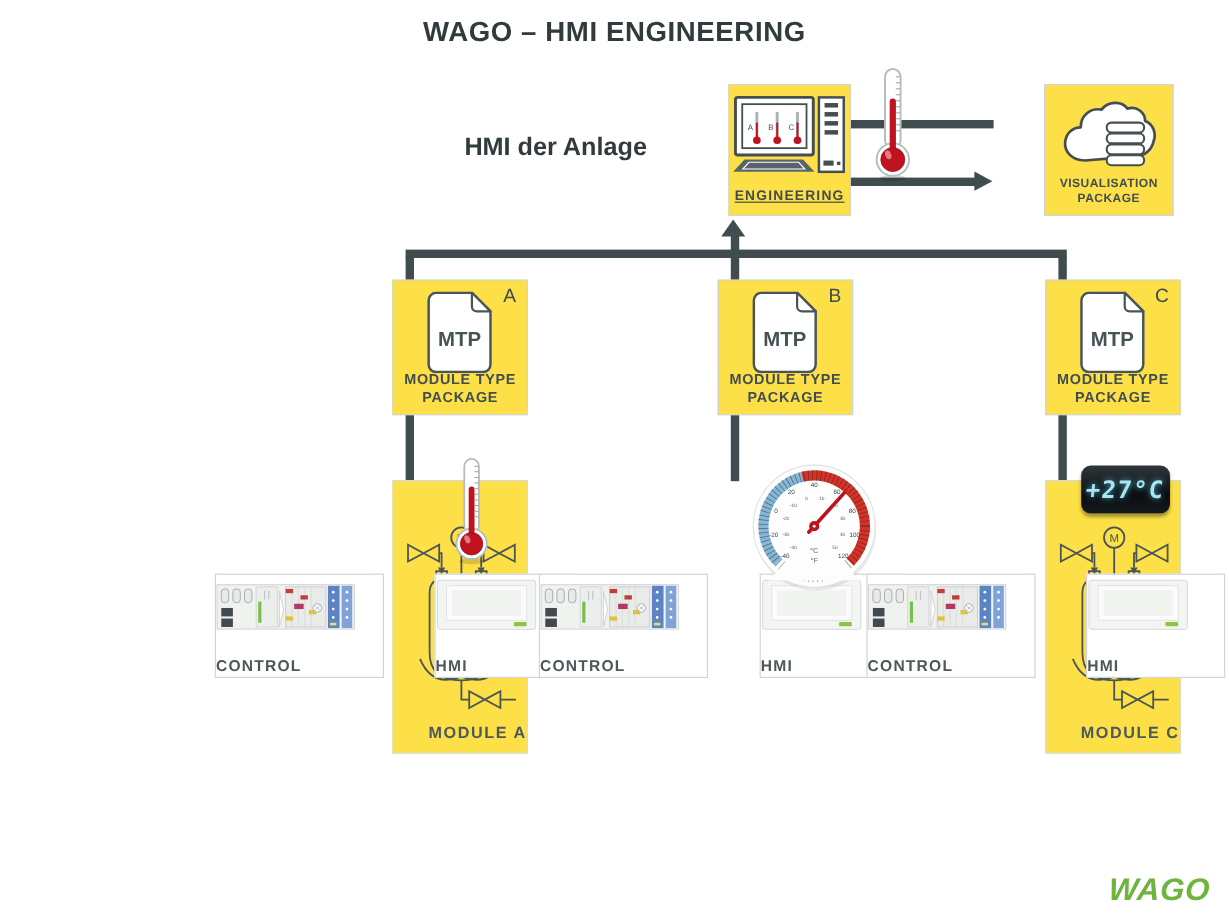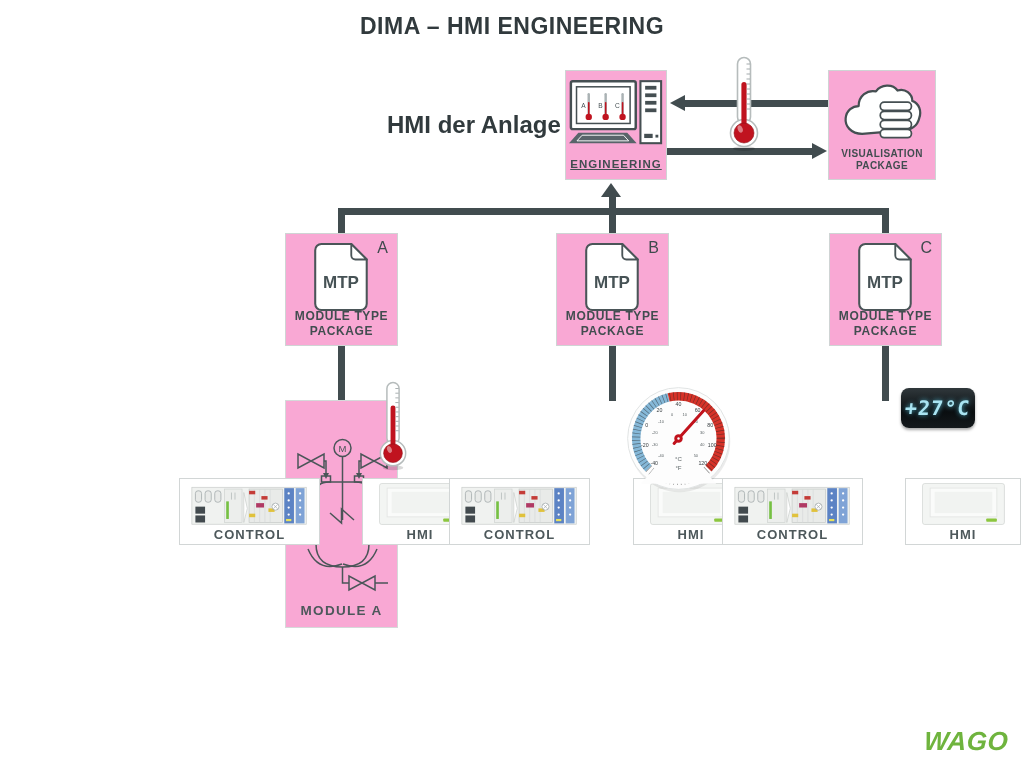--- a/index.html
+++ b/index.html
@@ -1,46 +1,46 @@
 <!DOCTYPE html>
 <html><head>
 <meta charset="utf-8">
 <style>
   html,body{margin:0;padding:0;background:#fff;}
   .canvas{position:relative;width:1024px;height:768px;background:#fff;overflow:hidden;
           font-family:"Liberation Sans",sans-serif;color:#3a4447;}
   svg text{font-family:"Liberation Sans",sans-serif;}
   .title{position:absolute;top:13px;left:0;width:100%;text-align:center;
          font-size:23px;font-weight:bold;letter-spacing:.5px;color:#313a3d;}
-  .subtitle{position:absolute;left:387px;top:111px;font-size:24px;font-weight:bold;color:#313a3d;}
-  .obox{position:absolute;background:#f9a8d4;border:1px solid #cfd4d4;box-sizing:border-box;text-align:center;}
+  .subtitle{position:absolute;left:387px;top:111px;font-size:21px;font-weight:bold;color:#313a3d;}
+  .obox{position:absolute;background:#fde047;border:1px solid #cfd4d4;box-sizing:border-box;text-align:center;margin-left:42px;}
   .bar{position:absolute;background:#414c4f;z-index:1;}
   .head-left{position:absolute;width:0;height:0;border-top:8.5px solid transparent;
              border-bottom:8.5px solid transparent;border-right:15px solid #414c4f;z-index:1;}
   .head-right{position:absolute;width:0;height:0;border-top:8.5px solid transparent;
               border-bottom:8.5px solid transparent;border-left:15px solid #414c4f;z-index:1;}
   .head-up{position:absolute;width:0;height:0;border-left:10.5px solid transparent;
            border-right:10.5px solid transparent;border-bottom:14px solid #414c4f;z-index:1;}
   .eng-box{left:565px;top:70px;width:102px;height:110px;z-index:2;}
   .eng-label{position:absolute;bottom:9px;width:100%;font-size:11.5px;font-weight:bold;
              letter-spacing:1px;color:#424d50;text-decoration:underline;}
   .db-box{left:828px;top:70px;width:108px;height:110px;z-index:2;}
   .db-label{position:absolute;bottom:7px;width:100%;font-size:10px;font-weight:bold;
             letter-spacing:.4px;line-height:1.2;color:#424d50;}
   .mtp-box{top:233px;width:113px;height:113px;z-index:2;}
   .mtp-letter{position:absolute;top:5px;right:9px;font-size:16px;color:#3f4a4d;}
   .mtp-cap{position:absolute;bottom:7px;width:100%;font-size:12px;font-weight:bold;
            letter-spacing:.6px;line-height:1.2;color:#424d50;}
   .mtp-file{margin-top:9px;width:58px;height:68px;}
-  .module-box{top:400px;width:113px;height:228px;border-color:#d5d9d9;z-index:2;}
+  .module-box{top:400px;width:113px;height:228px;border-color:#d5d9d9;z-index:2;text-align:right;}
   .module-label{position:absolute;bottom:9px;width:100%;font-size:13.5px;font-weight:bold;
                 letter-spacing:1.3px;color:#4d585b;}
   .vessel{position:absolute;top:26px;left:0;width:113px;height:175px;}
-  .side-box{position:absolute;top:478px;height:67px;background:#fff;border:1px solid #d2d6d6;
-            box-sizing:border-box;text-align:center;z-index:3;}
+  .side-box{position:absolute;top:478px;height:87px;background:#fff;border:1px solid #d2d6d6;
+            box-sizing:border-box;z-index:3;}
   .control{width:141px}
   .hmi{width:116px}
   .side-img{margin-top:3px;height:44px;}
   .side-label{position:absolute;bottom:2px;width:100%;font-weight:bold;font-size:13px;
               letter-spacing:1px;color:#4d585b;}
   .indicator{position:absolute;z-index:4;}
   .digi{left:901px;top:388px;width:74px;height:40px;border-radius:8px;
         background:linear-gradient(#30383c,#0a0e10 60%,#14191c);
         box-shadow:0 2px 3px rgba(0,0,0,.35);display:flex;align-items:center;justify-content:center;}
   .digi span{font-family:"DejaVu Sans Mono",monospace;font-size:20px;font-weight:bold;
@@ -134,21 +134,21 @@
       </g>
       <g id="sym-hmipanel">
         <rect x="2" y="2" width="108" height="54" rx="3" fill="#f3f5f3" stroke="#d2d6d4" stroke-width="1"></rect>
         <rect x="12" y="8" width="88" height="38" fill="#fafbfa" stroke="#e0e3e1" stroke-width="1"></rect>
         <rect x="18" y="13" width="76" height="28" fill="#f1f3f1"></rect>
         <rect x="86" y="48" width="14" height="4.5" rx="1" fill="#8cc63f"></rect>
       </g>
     </defs>
   </svg>
 
-  <div class="title">DIMA – HMI ENGINEERING</div>
+  <div class="title">WAGO – HMI ENGINEERING</div>
   <div class="subtitle">HMI der Anlage</div>
 
   <div class="obox eng-box">
     <svg width="94" height="72" viewBox="0 0 100 76" style="margin-top:8px">
       <rect x="2" y="2" width="69" height="51" rx="2" fill="#fff" stroke="#454f52" stroke-width="2.6"></rect>
       <rect x="8" y="8" width="57" height="39" fill="#fff" stroke="#454f52" stroke-width="1.6"></rect>
       <g>
         <text x="13" y="31" font-size="7" fill="#454f52">A</text>
         <text x="31" y="31" font-size="7" fill="#454f52">B</text>
         <text x="49" y="31" font-size="7" fill="#454f52">C</text>
@@ -249,20 +249,26 @@
       <span>MODULE TYPE</span><br>
       <span>PACKAGE</span>
     </div>
   </div>
 
   <div class="obox module-box" style="left:285px">
     <svg class="vessel" viewBox="0 0 113 175">
         <use href="#sym-vessel"></use>
       </svg>
     <div class="module-label">MODULE A</div>
+  </div>
+  <div class="obox module-box" style="left:829px">
+    <svg class="vessel" viewBox="0 0 113 175">
+        <use href="#sym-vessel"></use>
+      </svg>
+    <div class="module-label">MODULE C</div>
   </div>
 
   <div class="side-box control" style="left:179px">
     <svg class="side-img" viewBox="0 0 132 50">
         <use href="#sym-plc"></use>
       </svg>
     <div class="side-label">CONTROL</div>
   </div>
   <div class="side-box hmi" style="left:362px">
     <svg class="side-img" viewBox="0 0 112 58">

